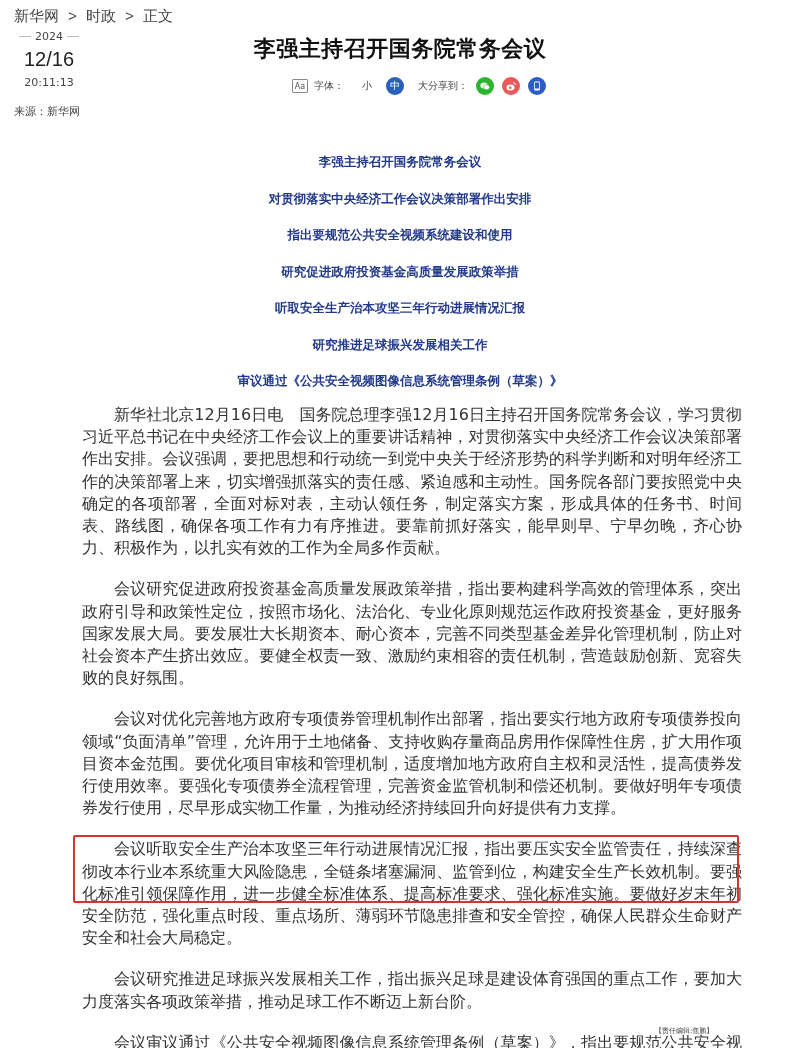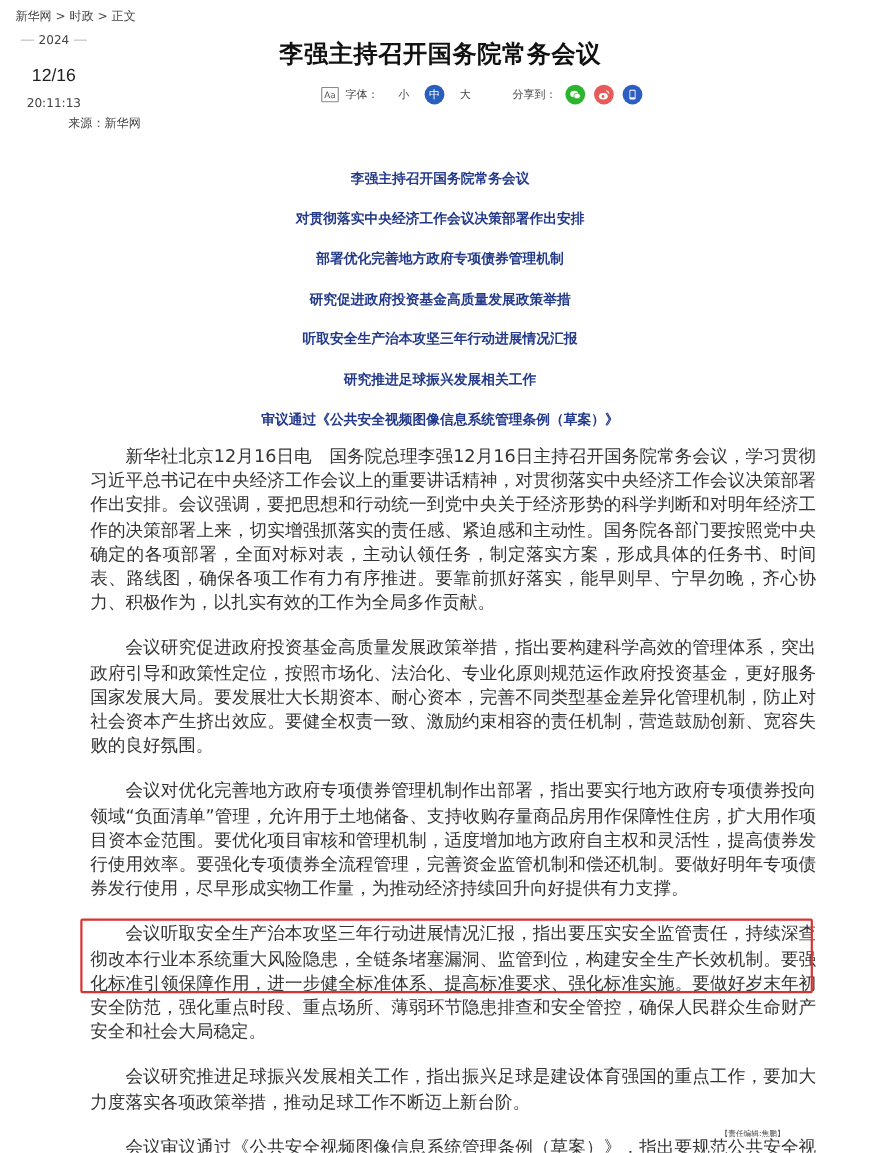--- a/index.html
+++ b/index.html
@@ -1,33 +1,33 @@
 <!DOCTYPE html>
 <html><head>
 <meta charset="utf-8">
 <style>
   html, body { margin:0; padding:0; background:#ffffff; }
   body { width:800px; height:1048px; position:relative; overflow:hidden;
          font-family:"DejaVu Sans", "Liberation Sans", sans-serif; color:#333; }
-  .breadcrumb { position:absolute; left:14px; top:7px; font-size:11px; color:#444; }
+  .breadcrumb { position:absolute; left:14px; top:7px; font-size:15px; color:#444;font-family:Liberation Mono, monospace; }
   .date-block { position:absolute; left:14px; top:30px; width:70px; text-align:center; }
   .year { font-size:11px; color:#444; display:flex; align-items:center; justify-content:center; gap:4px; }
   .year .line { width:12px; height:1px; background:#bbb; display:inline-block; }
-  .day { font-family:"Liberation Sans", sans-serif; font-size:16px; color:#222; margin-top:13px; line-height:28px; }
+  .day { font-family:"Liberation Sans", sans-serif; font-size:20px; color:#222; margin-top:2px; line-height:28px; }
   .time { font-size:11px; color:#444; margin-top:3px; }
-  .source { position:absolute; left:14px; top:104px; font-size:11px; color:#444;margin-left:48px; }
+  .source { position:absolute; left:14px; top:104px; font-size:11px; color:#444; }
   .title { position:absolute; left:0; width:800px; top:34px; text-align:center;
            font-size:22px; font-weight:bold; color:#111; letter-spacing:0.5px; }
   .toolbar { position:absolute; top:77px; left:292px; display:flex; align-items:center; font-size:10px; color:#444; }
   .aa { width:14px; height:12px; border:1px solid #888; font-size:8px; display:inline-flex; align-items:center; justify-content:center; border-radius:1px; color:#555; }
   .tb-label { margin-left:6px; }
   .sz { margin-left:18px; cursor:pointer; }
   .sz.active { background:#2a5fbd; color:#fff; width:18px; height:18px; border-radius:50%; display:inline-flex; align-items:center; justify-content:center; margin-left:14px; }
   .sz.after { margin-left:14px; }
-  .share-label { margin-left:38px; }
+  .share-label { }
   .share { width:18px; height:18px; border-radius:50%; display:inline-flex; align-items:center; justify-content:center; margin-left:8px; cursor:pointer; }
   .share svg { width:12px; height:12px; }
   .headings { position:absolute; left:0; width:800px; top:152px; }
   .heading { text-align:center; font-size:12.5px; font-weight:bold; color:#233a8a; height:36.5px; line-height:20px; }
   .body-text { position:absolute; left:82px; width:660px; top:404px; font-size:16px; line-height:22.2px; color:#333; }
   .para { text-indent:2em; margin:0 0 19px 0; text-align:justify; }
   .highlight-box { position:absolute; left:73px; top:835px; width:666px; height:68px; border:2px solid #d9322f; border-radius:2px; box-sizing:border-box; }
   .editor { position:absolute; left:655px; top:1026px; font-size:7px; color:#444; }
 </style>
 </head>
@@ -74,21 +74,21 @@
     <svg viewBox="0 0 12 12">
         <rect x="3.2" y="1.5" width="5.6" height="9" rx="1" fill="#fff"></rect>
         <rect x="4" y="2.5" width="4" height="6" fill="#2d5ec4"></rect>
       </svg>
   </span>
 </div>
 
 <div class="headings">
   <div class="heading">李强主持召开国务院常务会议</div>
   <div class="heading">对贯彻落实中央经济工作会议决策部署作出安排</div>
-  <div class="heading">部署优化完善地方政府专项债券管理机制</div>
+  <div class="heading">指出要规范公共安全视频系统建设和使用</div>
   <div class="heading">研究促进政府投资基金高质量发展政策举措</div>
   <div class="heading">听取安全生产治本攻坚三年行动进展情况汇报</div>
   <div class="heading">研究推进足球振兴发展相关工作</div>
   <div class="heading">审议通过《公共安全视频图像信息系统管理条例（草案）》</div>
 </div>
 
 <div class="body-text">
   <p class="para">新华社北京12月16日电　国务院总理李强12月16日主持召开国务院常务会议，学习贯彻习近平总书记在中央经济工作会议上的重要讲话精神，对贯彻落实中央经济工作会议决策部署作出安排。会议强调，要把思想和行动统一到党中央关于经济形势的科学判断和对明年经济工作的决策部署上来，切实增强抓落实的责任感、紧迫感和主动性。国务院各部门要按照党中央确定的各项部署，全面对标对表，主动认领任务，制定落实方案，形成具体的任务书、时间表、路线图，确保各项工作有力有序推进。要靠前抓好落实，能早则早、宁早勿晚，齐心协力、积极作为，以扎实有效的工作为全局多作贡献。</p>
   <p class="para">会议研究促进政府投资基金高质量发展政策举措，指出要构建科学高效的管理体系，突出政府引导和政策性定位，按照市场化、法治化、专业化原则规范运作政府投资基金，更好服务国家发展大局。要发展壮大长期资本、耐心资本，完善不同类型基金差异化管理机制，防止对社会资本产生挤出效应。要健全权责一致、激励约束相容的责任机制，营造鼓励创新、宽容失败的良好氛围。</p>
   <p class="para">会议对优化完善地方政府专项债券管理机制作出部署，指出要实行地方政府专项债券投向领域“负面清单”管理，允许用于土地储备、支持收购存量商品房用作保障性住房，扩大用作项目资本金范围。要优化项目审核和管理机制，适度增加地方政府自主权和灵活性，提高债券发行使用效率。要强化专项债券全流程管理，完善资金监管机制和偿还机制。要做好明年专项债券发行使用，尽早形成实物工作量，为推动经济持续回升向好提供有力支撑。</p>

